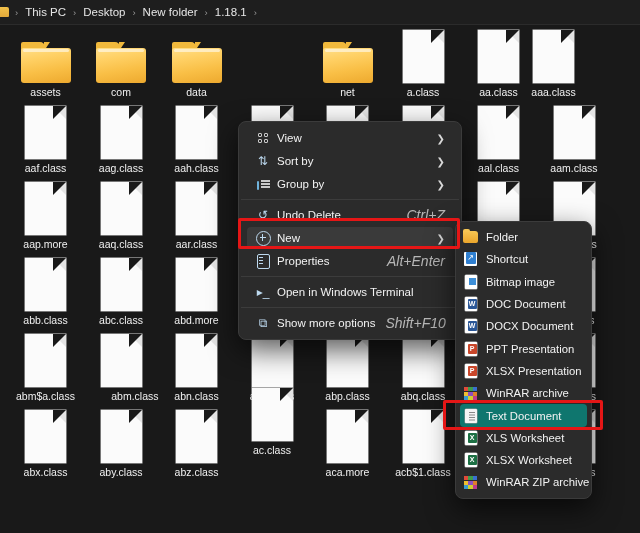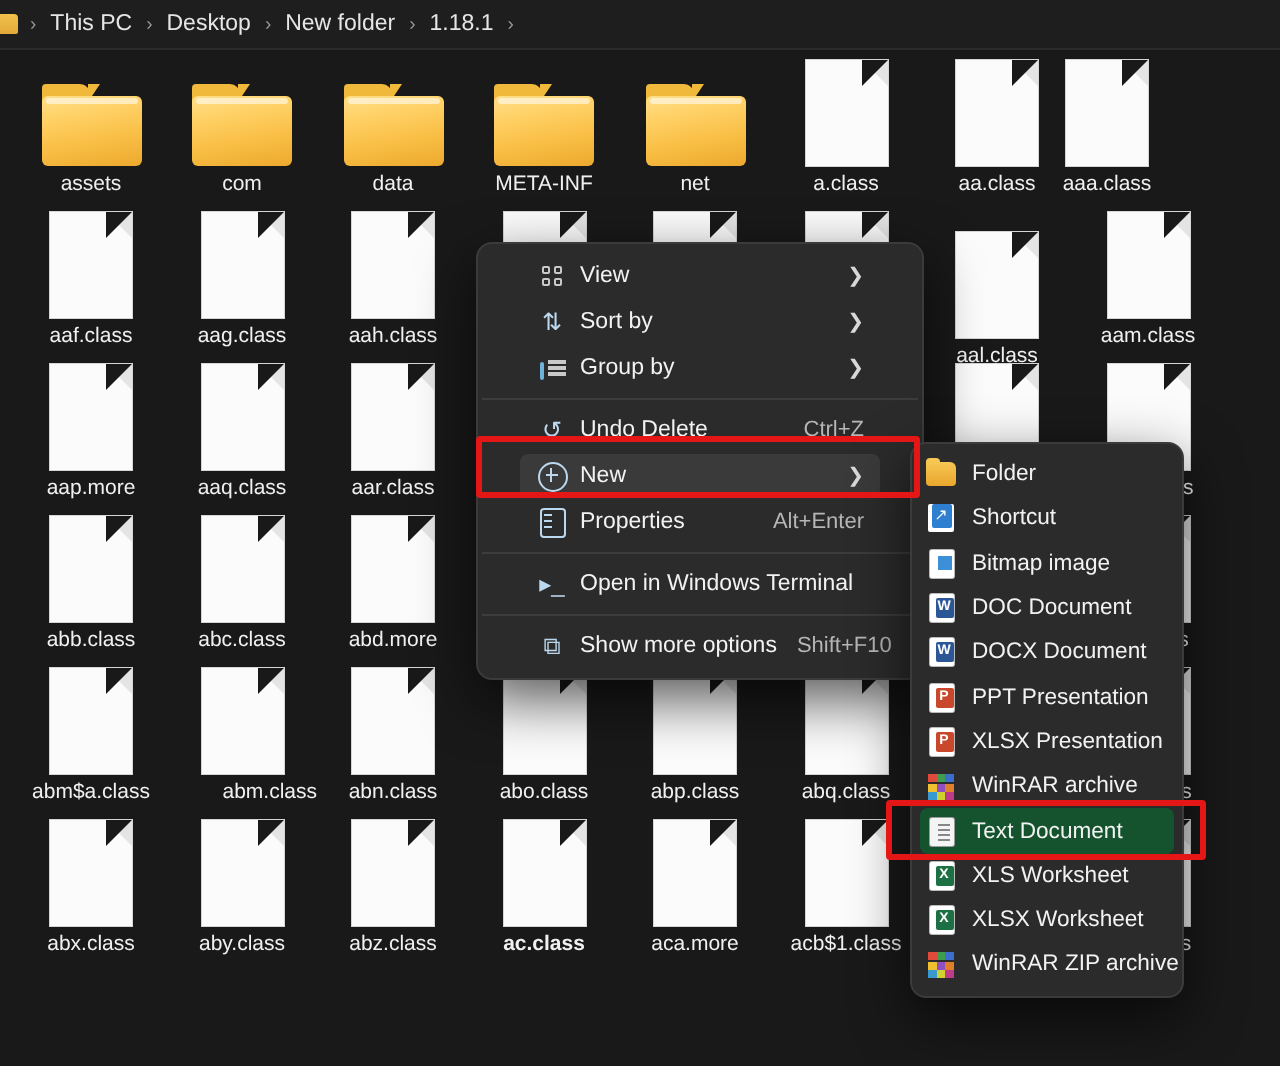--- a/index.html
+++ b/index.html
@@ -138,38 +138,38 @@
     border: 1px solid #3b3b3b;
     border-radius: 8px;
     box-shadow: 0 10px 28px rgba(0,0,0,.65);
     padding: 4px 0;
     z-index: 40;
   }
   .cm-item {
     position: relative;
     display: flex; align-items: center;
     height: 22px;
-    margin: 1px 21px;
+    margin: 1px 8px;
     padding: 0 8px 0 6px;
     border-radius: 4px;
     color: #f2f2f2;
     font-size: 11.5px;
     white-space: nowrap;
   }
   .cm-item.highlight { background: #3a3a3a; }
   .cm-ico {
     width: 20px; height: 16px;
     flex: 0 0 20px;
     display: flex; align-items: center; justify-content: center;
     color: #8fc6ea;
     font-size: 12px;
     line-height: 1;
   }
   .cm-label { flex: 1 1 auto; padding-left: 4px; }
-  .cm-accel { color: #b6b6b6; font-size: 11px; margin-left: 10px; }
+  .cm-accel { color: #b6b6b6; font-size: 14px; margin-left: 10px; font-style: italic; }
   .cm-chev { color: #d8d8d8; font-size: 10px; margin-left: 8px; }
   .cm-sep {
     height: 1px; background: #3c3c3c;
     margin: 4px 2px;
   }
 
   
   .g-view { display: grid; grid-template-columns: 4px 4px; grid-template-rows: 4px 4px; gap: 2px; }
   .g-view i { display: block; width: 4px; height: 4px; border: 1px solid #c9c9c9; border-radius: 1px; box-sizing: border-box; }
   .g-sort, .g-undo, .g-term, .g-more { color: #bcd8ee; font-size: 12px; }
@@ -198,21 +198,21 @@
   .sm-item {
     display: flex; align-items: center;
     height: 22.3px;
     margin: 0 4px;
     padding: 0 3px;
     border-radius: 4px;
     color: #f2f2f2;
     font-size: 11.3px;
     white-space: nowrap;
   }
-  .sm-item.highlight { background: #14532d; }
+  .sm-item.highlight { background: #0f766e; }
   .sm-ico {
     width: 16px; height: 16px;
     flex: 0 0 16px;
     margin-right: 7px;
     position: relative;
   }
   .sm-label { flex: 1 1 auto; }
 
   
   .ic-folder { background: linear-gradient(#f6c653, #eaa62c); border-radius: 1px 3px 2px 2px; width:15px; height:12px; margin-top:2px; }
@@ -289,38 +289,28 @@
       <div class="file-cell" style="left: 159px; top: 2px;">
         <div class="cell-icon">
           <div class="icon-folder">
             <div class="tab"></div>
             <div class="body"></div>
             <div class="lip"></div>
           </div>
         </div>
         <div class="cell-label">data</div>
       </div>
-      <div class="file-cell" style="left: 234.5px; top: 2px;">
+      <div class="file-cell" style="left: 310px; top: 2px;">
         <div class="cell-icon">
           <div class="icon-folder">
             <div class="tab"></div>
             <div class="body"></div>
             <div class="lip"></div>
           </div>
         </div>
-        <div class="cell-label">META-INF</div>
-      </div>
-      <div class="file-cell" style="left: 310px; top: 2px;">
-        <div class="cell-icon">
-          <div class="icon-folder">
-            <div class="tab"></div>
-            <div class="body"></div>
-            <div class="lip"></div>
-          </div>
-        </div>
         <div class="cell-label">net</div>
       </div>
       <div class="file-cell" style="left: 385.5px; top: 2px;">
         <div class="cell-icon">
           <div class="icon-file">
             <div class="sheet"></div>
             <div class="fold-shade"></div>
             <div class="fold"></div>
           </div>
         </div>
@@ -399,21 +389,21 @@
       <div class="file-cell" style="left: 385.5px; top: 78px;">
         <div class="cell-icon">
           <div class="icon-file">
             <div class="sheet"></div>
             <div class="fold-shade"></div>
             <div class="fold"></div>
           </div>
         </div>
         <div class="cell-label">aak.class</div>
       </div>
-      <div class="file-cell" style="left: 461px; top: 88px;">
+      <div class="file-cell" style="left: 461px; top: 78px;">
         <div class="cell-icon">
           <div class="icon-file">
             <div class="sheet"></div>
             <div class="fold-shade"></div>
             <div class="fold"></div>
           </div>
         </div>
         <div class="cell-label">aal.class</div>
       </div>
       <div class="file-cell" style="left: 536.5px; top: 78px;">
@@ -689,21 +679,21 @@
       <div class="file-cell" style="left: 159px; top: 382px;">
         <div class="cell-icon">
           <div class="icon-file">
             <div class="sheet"></div>
             <div class="fold-shade"></div>
             <div class="fold"></div>
           </div>
         </div>
         <div class="cell-label">abz.class</div>
       </div>
-      <div class="file-cell" style="left: 234.5px; top: 382px; font-weight: bold;">
+      <div class="file-cell" style="left: 234.5px; top: 360px;">
         <div class="cell-icon">
           <div class="icon-file">
             <div class="sheet"></div>
             <div class="fold-shade"></div>
             <div class="fold"></div>
           </div>
         </div>
         <div class="cell-label">ac.class</div>
       </div>
       <div class="file-cell" style="left: 310px; top: 382px;">

